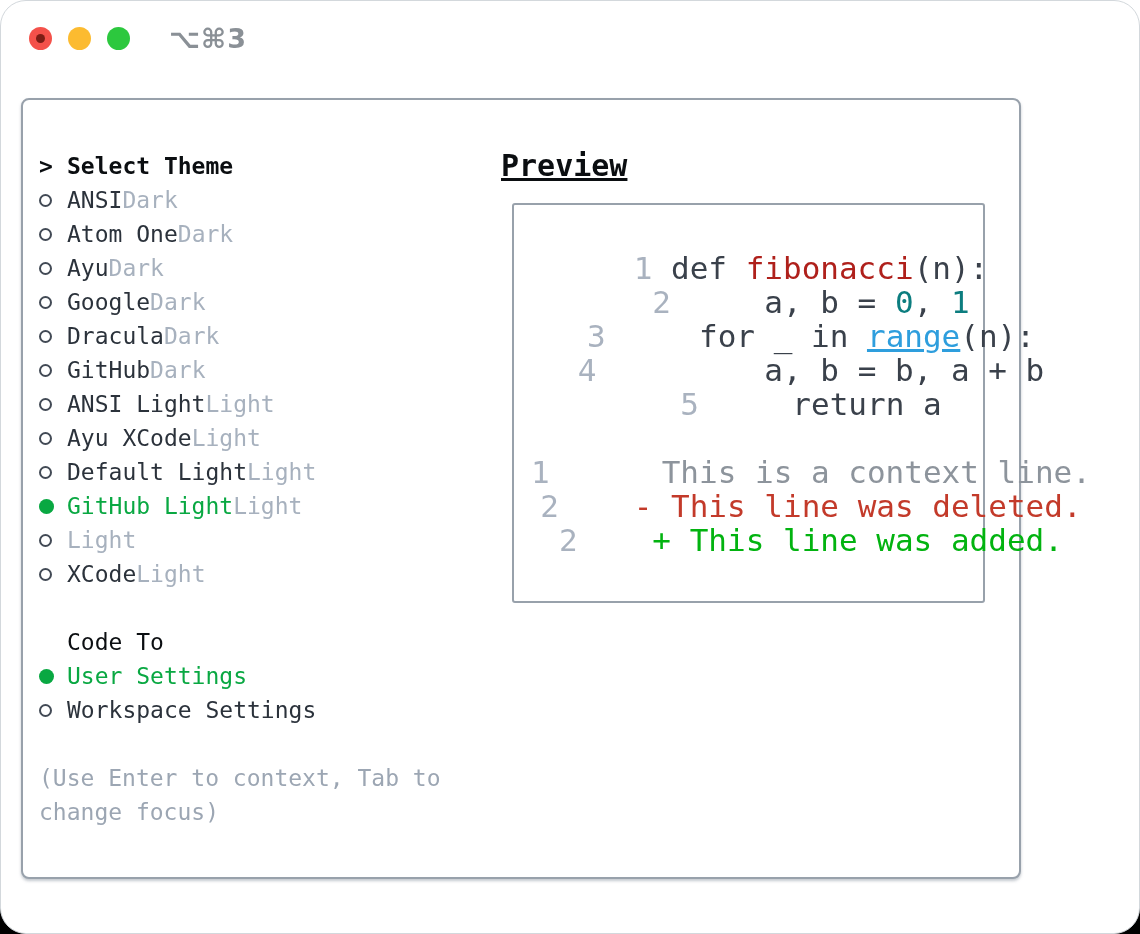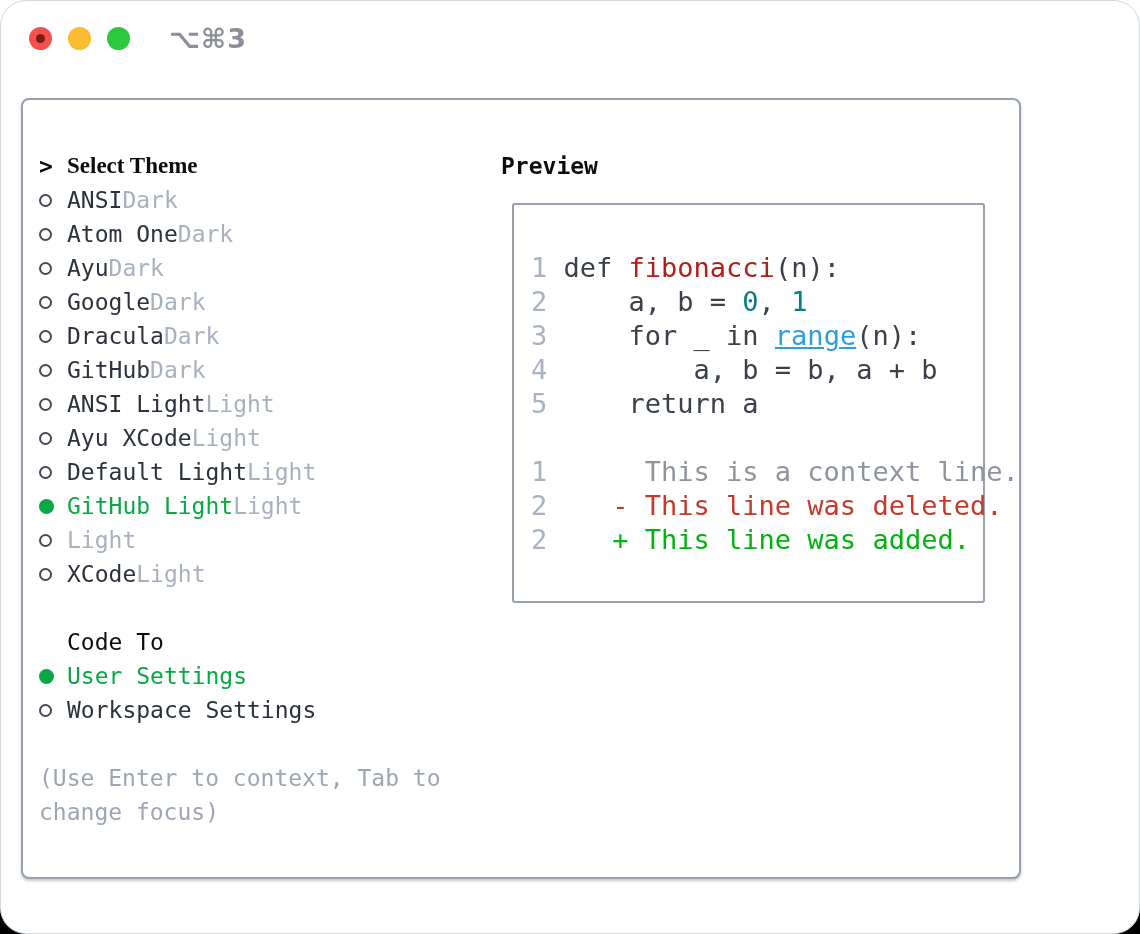--- a/index.html
+++ b/index.html
@@ -57,52 +57,52 @@
   }
 
   .left-col {
     position: absolute; left: 38px; top: 148px;
     font-size: 23px; line-height: 34px;
     color: var(--name-dark);
   }
   .row { height: 34px; display: flex; align-items: center; white-space: pre; }
   .marker { display: inline-flex; width: 28px; flex: none; align-items: center; }
   .prompt-glyph { font-weight: bold; color: var(--header-black); }
-  .hdr  { font-weight: bold; color: var(--header-black); font-family: Liberation Serif, serif; }
+  .hdr  { font-weight: bold; color: var(--header-black); }
   .hdr2 { color: var(--header-black); }
 
   .circle {
     display: inline-block; width: 13px; height: 13px;
     border: 2px solid var(--circle-outline); border-radius: 50%;
   }
   .circle.selected { width: 15px; height: 15px; border: none; background: var(--selection-green); }
 
   .t-name { color: var(--name-dark); }
   .t-name.sel { color: var(--selection-green); }
   .t-variant { color: var(--variant-gray); }
 
   .blank-row { height: 34px; }
   .hint { height: 34px; line-height: 34px; white-space: pre; color: var(--hint-gray); }
 
   
   .preview-title {
     position: absolute; left: 500px; top: 148px;
     height: 34px; line-height: 34px;
-    font-size: 23px; font-weight: bold; color: var(--header-black);
+    font-size: 30px; font-weight: bold; color: var(--header-black); text-decoration: underline;
   }
   .preview-box {
     position: absolute; left: 511px; top: 202px;
     width: 473px; height: 400px;
     border: 2px solid var(--border-gray);
     border-radius: 3px;
     background: #ffffff;
   }
   .code-area {
     position: absolute; left: 530px; top: 250px;
-    font-size: 27px; line-height: 34px; white-space: pre;
+    font-size: 31px; line-height: 34px; white-space: pre; text-align: center;
   }
   .code-line { height: 34px; }
   .lineno { color: var(--line-number); }
 
   .tok-plain    { color: var(--code-text); }
   .tok-function { color: var(--function-red); }
   .tok-number   { color: var(--number-teal); }
   .tok-builtin  { color: var(--builtin-blue); text-decoration: underline; }
   .tok-context  { color: var(--context-gray); }
   .tok-deleted  { color: var(--deleted-red); }

